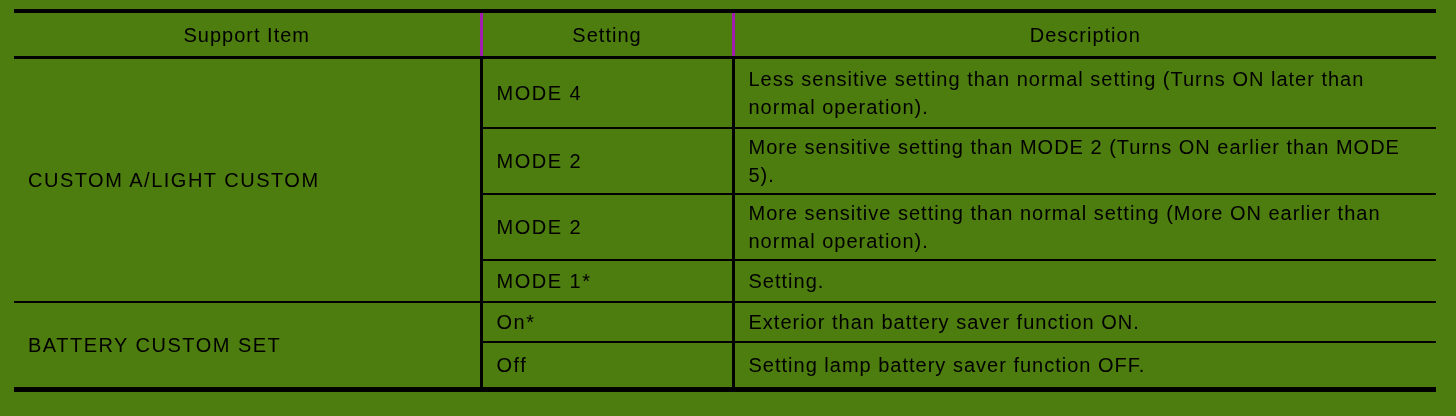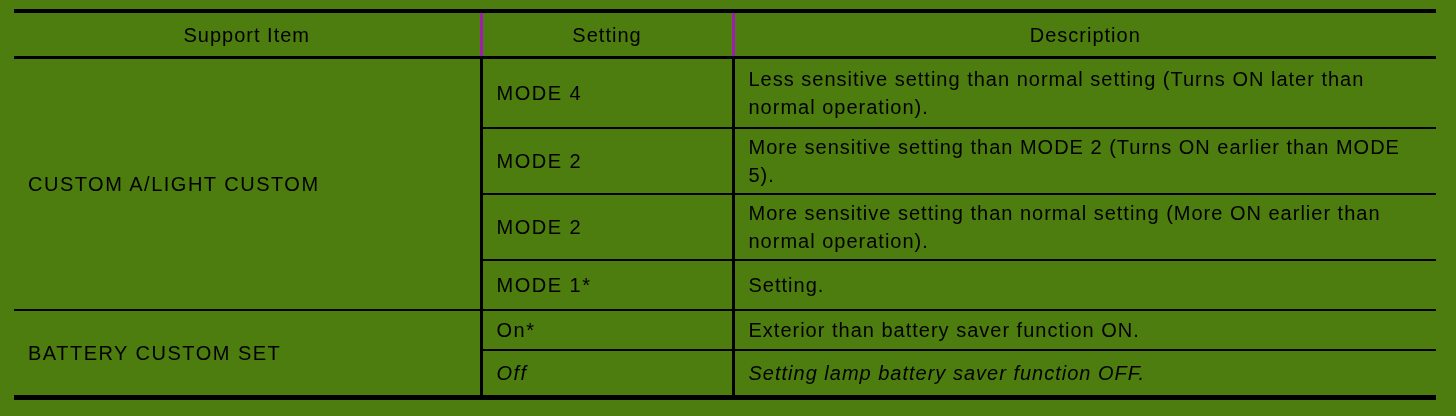--- a/index.html
+++ b/index.html
@@ -67,23 +67,23 @@
     padding-left: 13px;
     letter-spacing: 1.5px;
   }
   td.cell-desc {
     padding-left: 12px;
     padding-right: 8px;
   }
   tr.row-mode4 { height: 70px; }
   tr.row-mode3 { height: 65px; }
   tr.row-mode2 { height: 60px; }
-  tr.row-mode1 { height: 50px; }
+  tr.row-mode1 { height: 42px; }
   tr.row-on    { height: 40px; }
-  tr.row-off   { height: 48px; font-style: italic; }
+  tr.row-off   { height: 48px; }
 </style>
 </head>
 <body>
 
 <div class="page">
   <table class="support-table">
     <colgroup>
       <col class="col-support">
       <col class="col-setting">
       <col class="col-desc">

